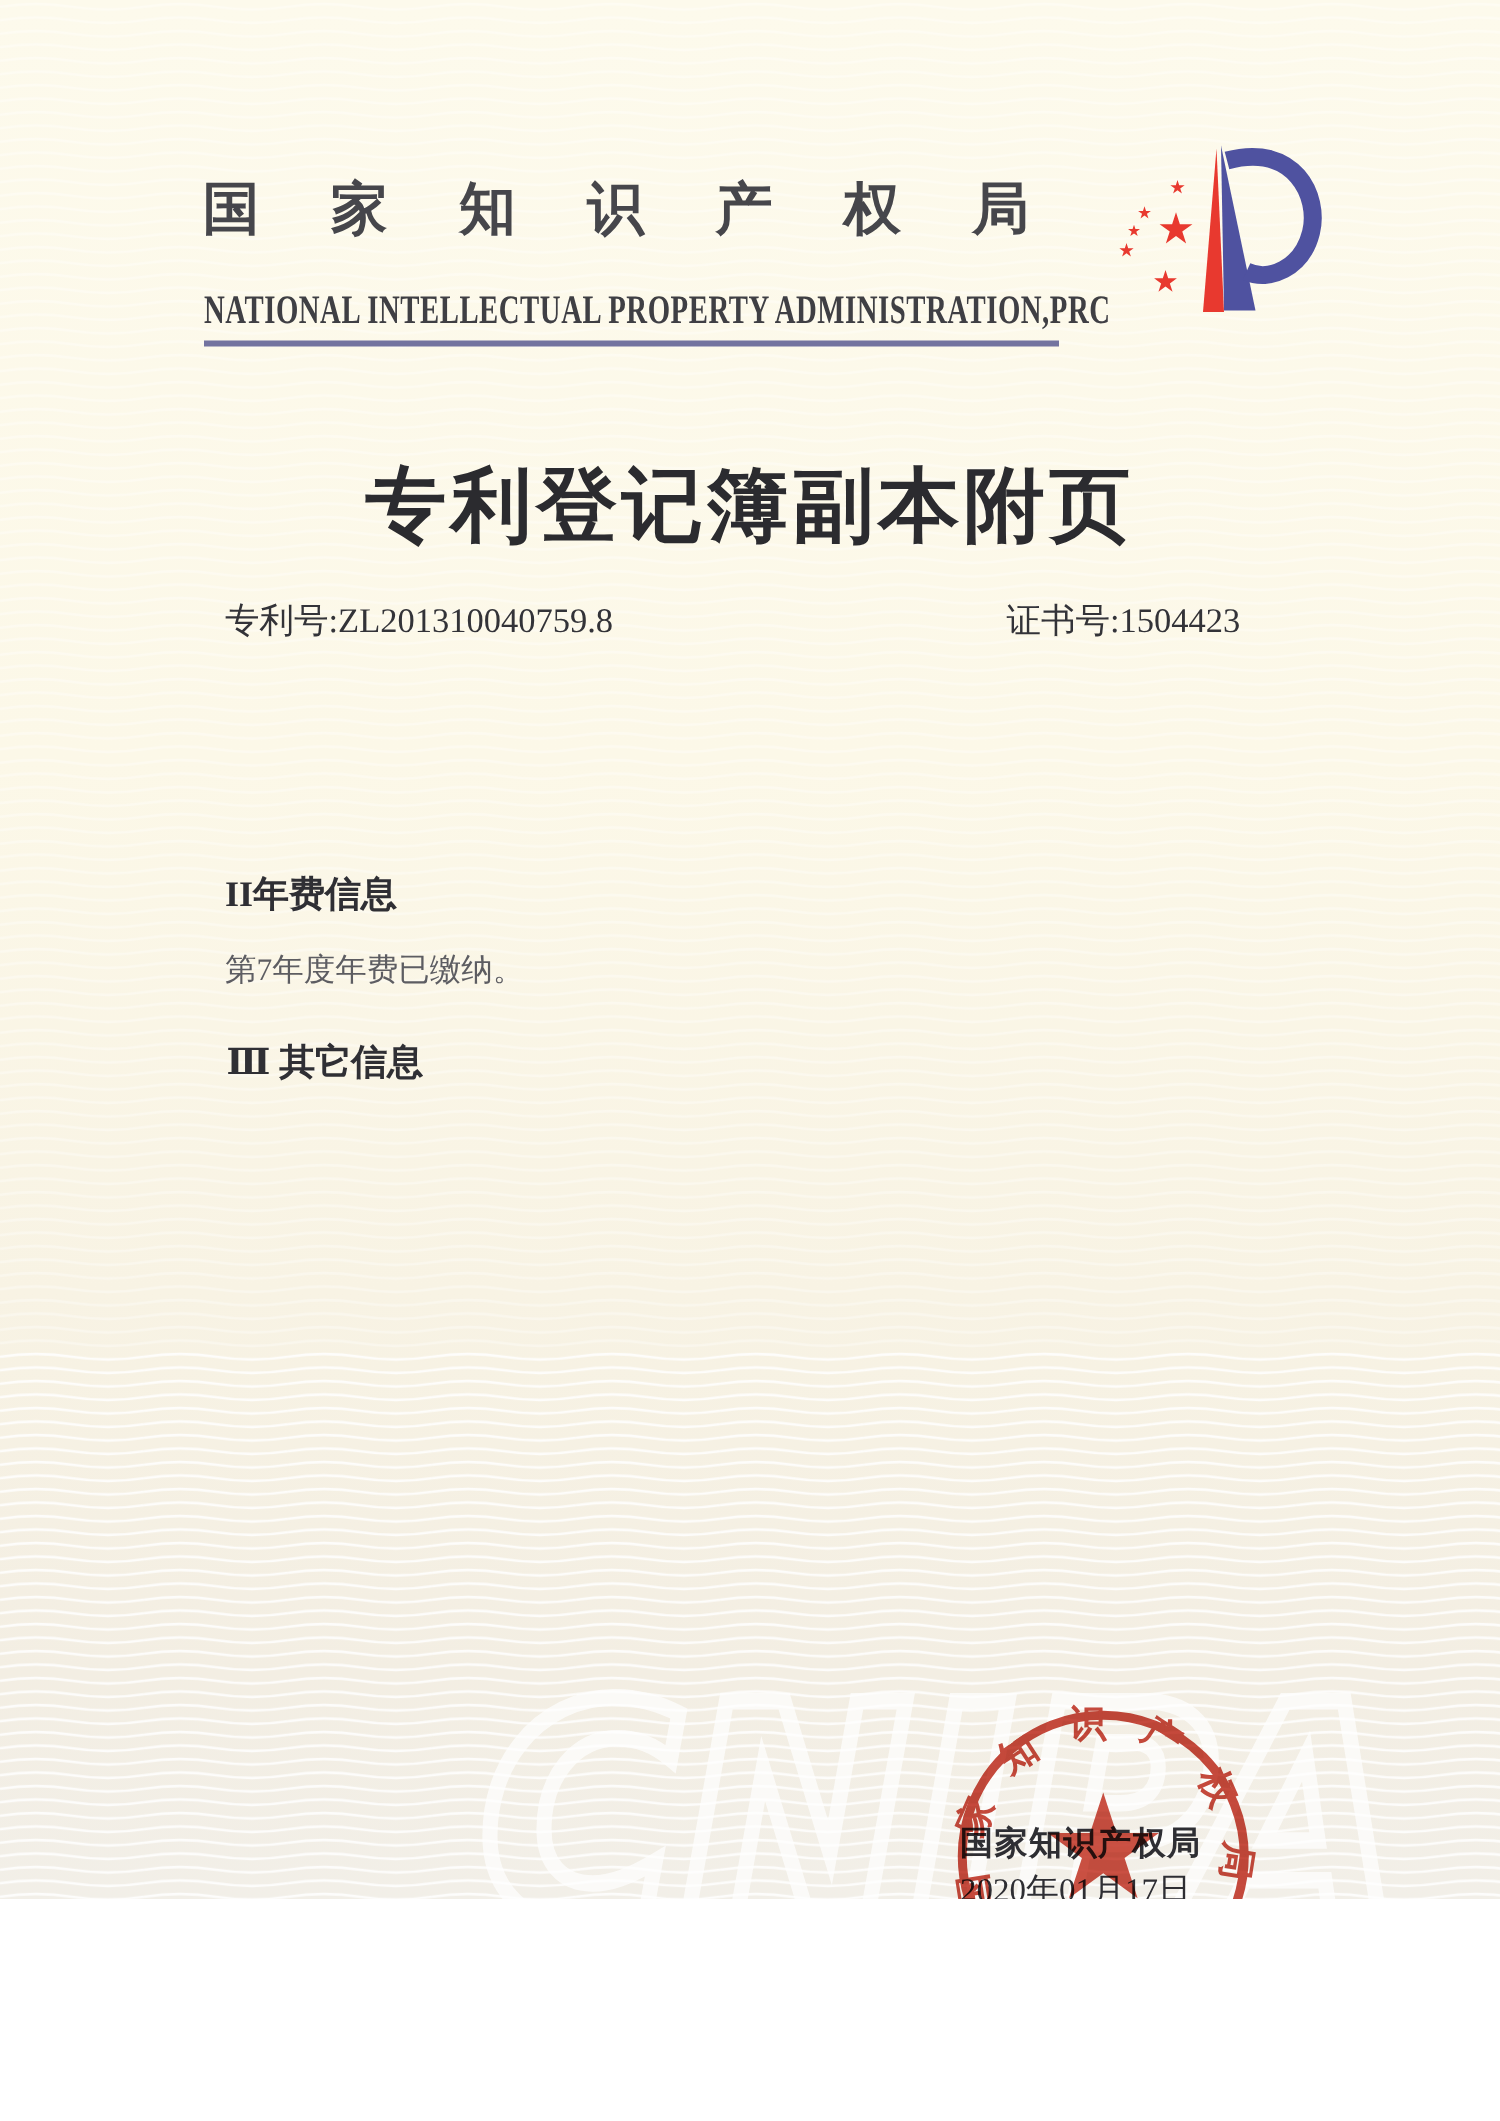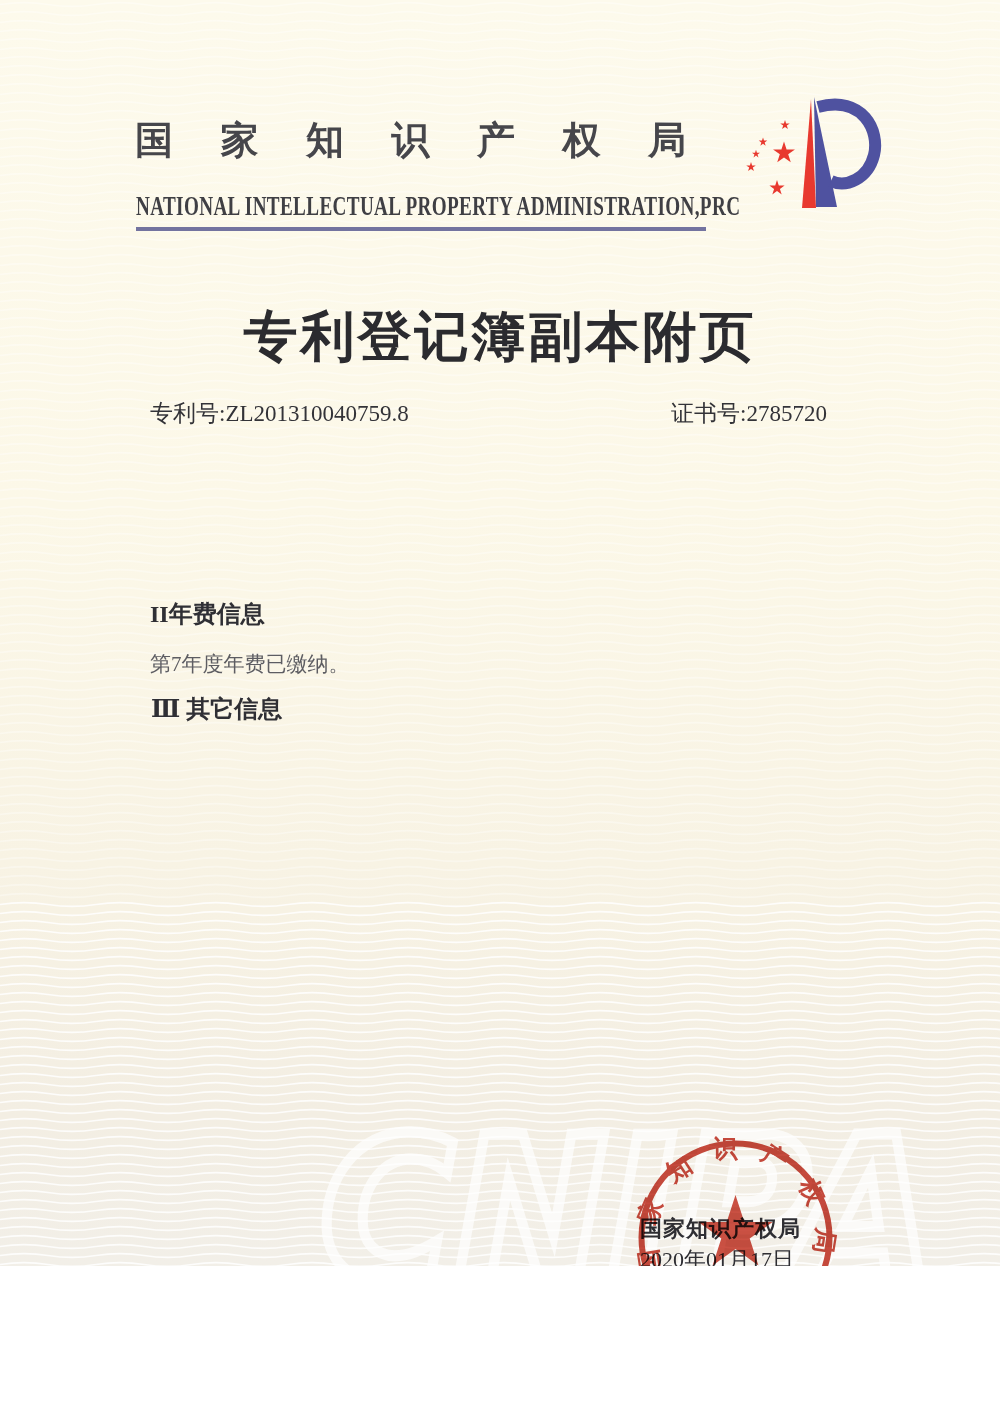--- a/index.html
+++ b/index.html
@@ -33,22 +33,22 @@
     left:0;top:308px;width:1000px;z-index:3;
     margin:0;text-align:center;
     font-size:54px;font-weight:bold;letter-spacing:3px;color:#2b2b2f;
     line-height:1.1;
   }
   .meta-patent{left:150px;top:398px;z-index:3;font-size:23px;white-space:nowrap;color:#333338;}
   .meta-cert{left:671px;top:398px;z-index:3;font-size:23px;white-space:nowrap;color:#333338;}
   
   .sec-heading{z-index:3;font-size:24px;font-weight:bold;color:#2f2f34;white-space:nowrap;line-height:1.15;}
   .sec1{left:150px;top:490px;}
-  .sec2{left:150px;top:601px;}
-  .sec2-body{left:150px;top:650px;z-index:3;font-size:21px;color:#5d5d62;white-space:nowrap;}
+  .sec2{left:150px;top:584px;}
+  .sec2-body{left:150px;top:632px;z-index:3;font-size:21px;color:#5d5d62;white-space:nowrap;}
   .sec3{left:151px;top:696px;}
   
   .watermark{left:310px;top:1088px;z-index:2;pointer-events:none;}
   .issuer-name{left:640px;top:1214px;z-index:3;font-size:22px;font-weight:bold;letter-spacing:1px;color:#2e2e33;white-space:nowrap;}
   .issuer-date{left:640px;top:1245px;z-index:3;font-size:22px;color:#2e2e33;white-space:nowrap;}
   .seal{left:633px;top:1135px;z-index:4;mix-blend-mode:multiply;opacity:0.92;}
   .footer{
     left:455px;top:1306px;z-index:3;
     display:flex;gap:27px;font-size:21px;color:#2e2e32;white-space:nowrap;
   }
@@ -95,21 +95,21 @@
       <use href="#star" xlink:href="#star" transform="translate(39,95) scale(0.8)"></use>
     </g>
   </svg>
 
   <h1 class="layer doc-title">专利登记簿副本附页</h1>
 
   <div class="layer meta-patent">
     <span>专利号:</span><span>ZL201310040759.8</span>
   </div>
   <div class="layer meta-cert">
-    <span>证书号:</span><span>2785720</span>
+    <span>证书号:</span><span>1504423</span>
   </div>
 
   <div class="layer sec-heading sec2">II年费信息</div>
   <div class="layer sec2-body">第7年度年费已缴纳。</div>
   <div class="layer sec-heading sec3">Ⅲ 其它信息</div>
 
   <svg class="layer watermark" width="660" height="230" viewBox="0 0 660 230" xmlns="http://www.w3.org/2000/svg">
     <text x="10" y="192" font-family="DejaVu Sans, sans-serif" font-size="200" font-style="italic" font-weight="bold" fill="none" stroke="#ffffff" stroke-width="11" opacity="0.72" textLength="615" lengthAdjust="spacingAndGlyphs">CNIPA</text>
   </svg>
 

